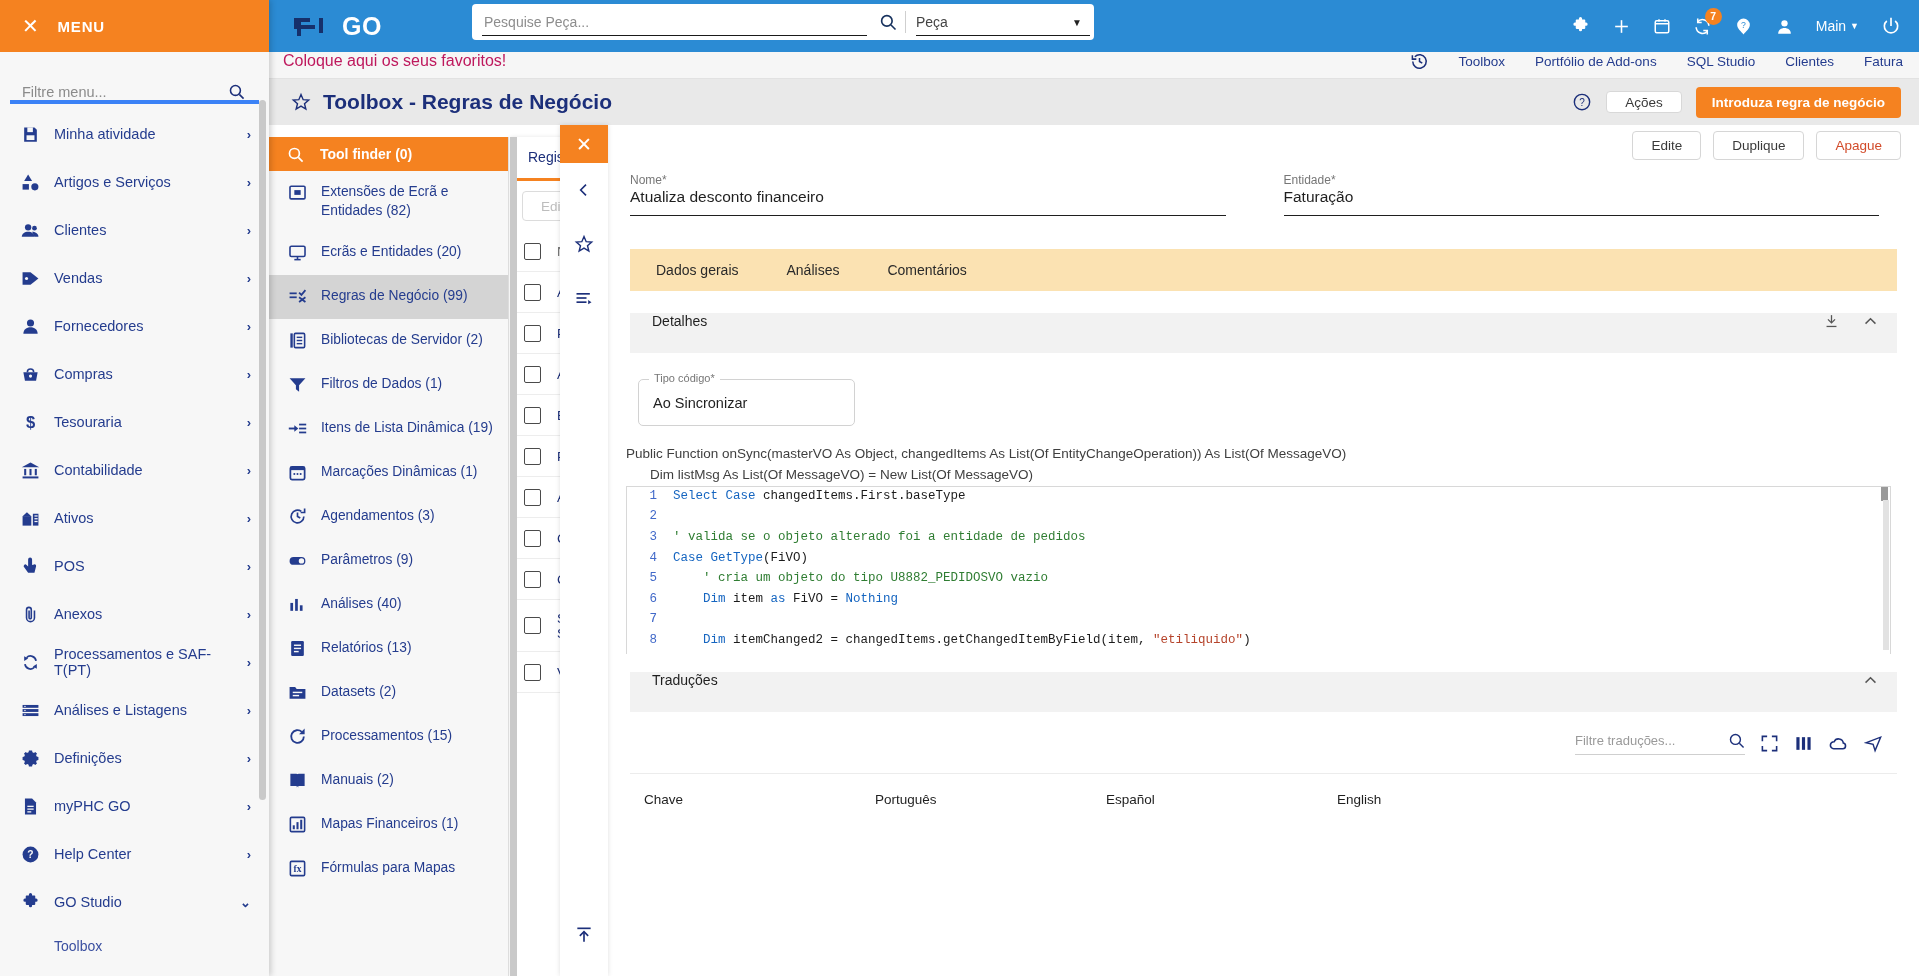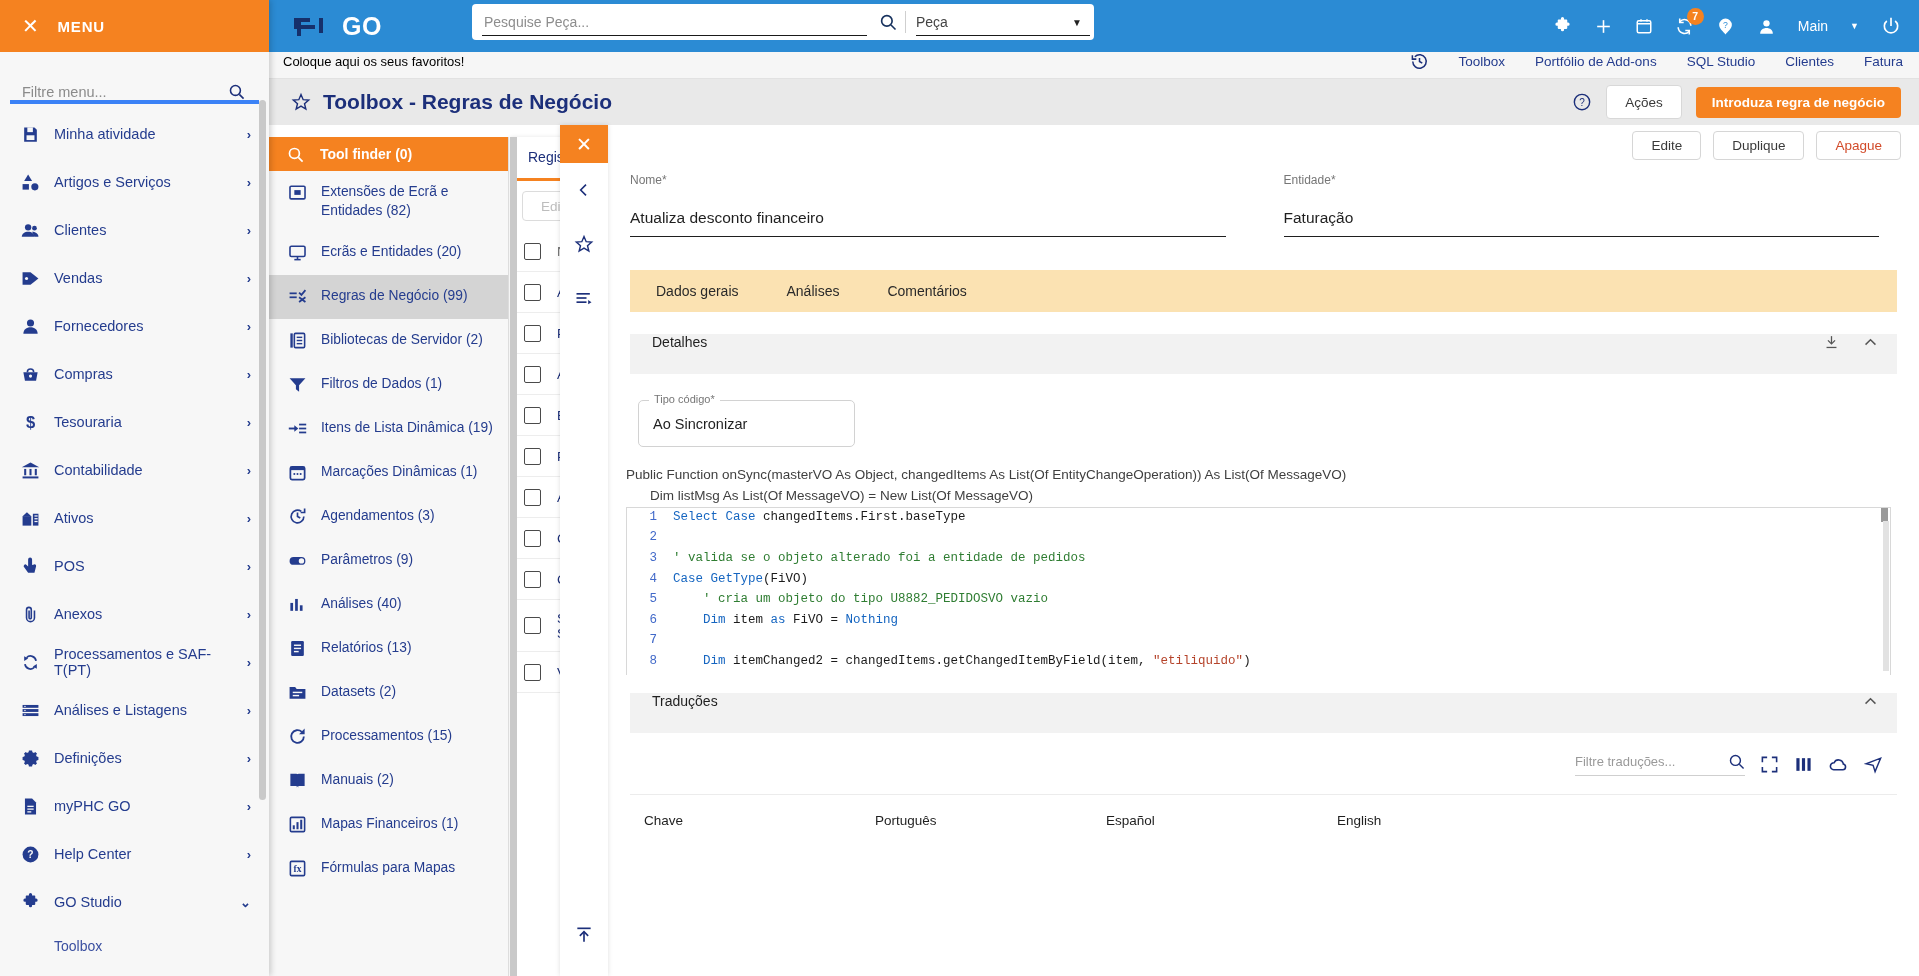--- a/index.html
+++ b/index.html
@@ -74,49 +74,49 @@
   .search-type { position: relative; width: 188px; height: 36px; display: flex; align-items: center; padding-left: 10px; }
   .search-type .st-label { font-size: 14px; color: #444; flex: 1; }
   .search-type .st-caret { margin-right: 12px; font-size: 10px; color: #222; }
   .topbar-icons { position: absolute; right: 18px; display: flex; align-items: center; gap: 22px; color: #fff; }
   .tb-ico { position: relative; display: flex; align-items: center; cursor: pointer; }
   .badge {
     position: absolute; top: -9px; right: -10px; background: #F58220; color: #fff;
     font-size: 10.5px; font-weight: 700; border-radius: 50%;
     width: 17px; height: 17px; display: flex; align-items: center; justify-content: center;
   }
-  .user-name { font-size: 14px; color: #fff; display: flex; align-items: center; gap: 22px; cursor: pointer; }
+  .user-name { font-size: 14px; color: #fff; display: flex; align-items: center; gap: 4px; cursor: pointer; }
 
   
   .favbar {
     position: absolute; left: 269px; top: 44px; width: 1650px; height: 35px;
     background: #f6f6f6; display: flex; align-items: center;
     border-bottom: 1px solid #e2e2e2; z-index: 15;
   }
-  .fav-hint { margin-left: 14px; font-size: 13px; color: #000000; }
+  .fav-hint { margin-left: 14px; font-size: 16px; color: #be185d; }
   .fav-links { position: absolute; right: 16px; display: flex; align-items: center; gap: 30px; }
   .fav-link { font-size: 13.5px; color: #243c8e; cursor: pointer; }
   .hist-ico { color: #243c8e; display: flex; align-items: center; cursor: pointer; }
 
   
   .pagebar {
     position: absolute; left: 269px; top: 79px; width: 1650px; height: 46px;
     background: #e9e9e9; display: flex; align-items: center; z-index: 14;
   }
   .page-title { display: flex; align-items: center; gap: 12px; margin-left: 22px; }
   .page-title .pt-text { font-size: 21px; font-weight: 700; color: #1c2f7a; }
   .star-ico { color: #1c2f7a; }
   .pagebar-right { position: absolute; right: 18px; display: flex; align-items: center; gap: 14px; }
   .help-ico { color: #1c2f7a; cursor: pointer; }
   .btn {
     border-radius: 4px; font-size: 13.5px; cursor: pointer;
     display: flex; align-items: center; justify-content: center;
     font-family: "Liberation Sans", sans-serif;
   }
-  .btn-white { background: #fff; color: #3a3a3a; border: 1px solid #d8d8d8; height: 34px; padding: 0 18px; }
+  .btn-white { background: #fff; color: #3a3a3a; border: 1px solid #d8d8d8; height: 22px; padding: 0 18px; }
   .btn-orange { background: #F58220; color: #fff; border: 0; height: 31px; padding: 0 16px; font-weight: 600; }
 
   
   .toolcol {
     position: absolute; left: 269px; top: 137px; width: 240px; height: 839px;
     background: #f7f7f7; border-right: 1px solid #ddd; z-index: 12; overflow: hidden;
   }
   .tool-finder {
     height: 34px; background: #F58220; color: #fff; display: flex; align-items: center;
     gap: 16px; padding: 0 18px; font-size: 14px; font-weight: 600;
@@ -188,21 +188,21 @@
     position: absolute; right: 18px; top: 6px; display: flex; gap: 12px; z-index: 3;
   }
   .da-btn {
     height: 29px; padding: 0 18px; border: 1px solid #d6d6d6; border-radius: 4px;
     background: #fff; font-size: 13.5px; color: #3a3a3a;
     display: flex; align-items: center; cursor: pointer;
   }
   .da-btn.danger { color: #d24b2a; }
   .fields { display: flex; gap: 58px; padding: 48px 40px 0 22px; }
   .field { flex: 1; position: relative; }
-  .field-label { font-size: 12px; color: #767676; margin-bottom: 22px; }
+  .field-label { font-size: 12px; color: #767676; margin-bottom: 1px; }
   .field-label .req { color: #767676; }
   .field-value {
     font-size: 15.5px; color: #1f1f1f; padding-bottom: 9px;
     border-bottom: 1.4px solid #1f1f1f;
   }
   .tabstrip {
     margin: 33px 22px 0 22px; height: 42px; background: #fbe2b2;
     display: flex; align-items: center; gap: 48px; padding: 0 26px;
   }
   .tabstrip .ts-item { font-size: 14px; color: #2a2a2a; cursor: pointer; }

